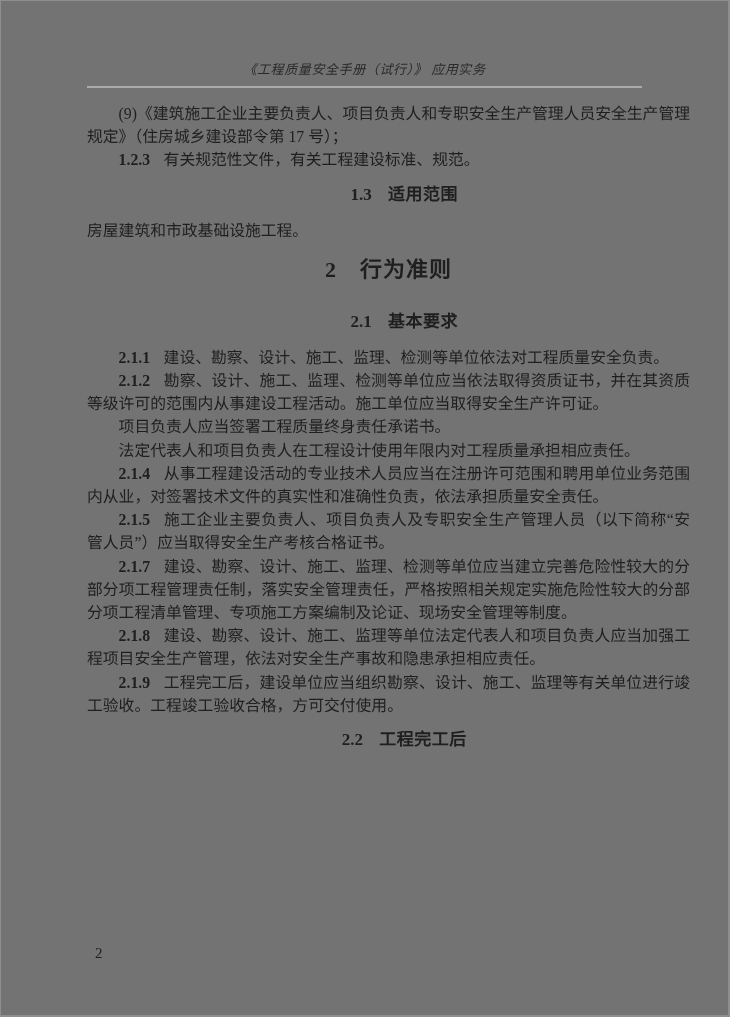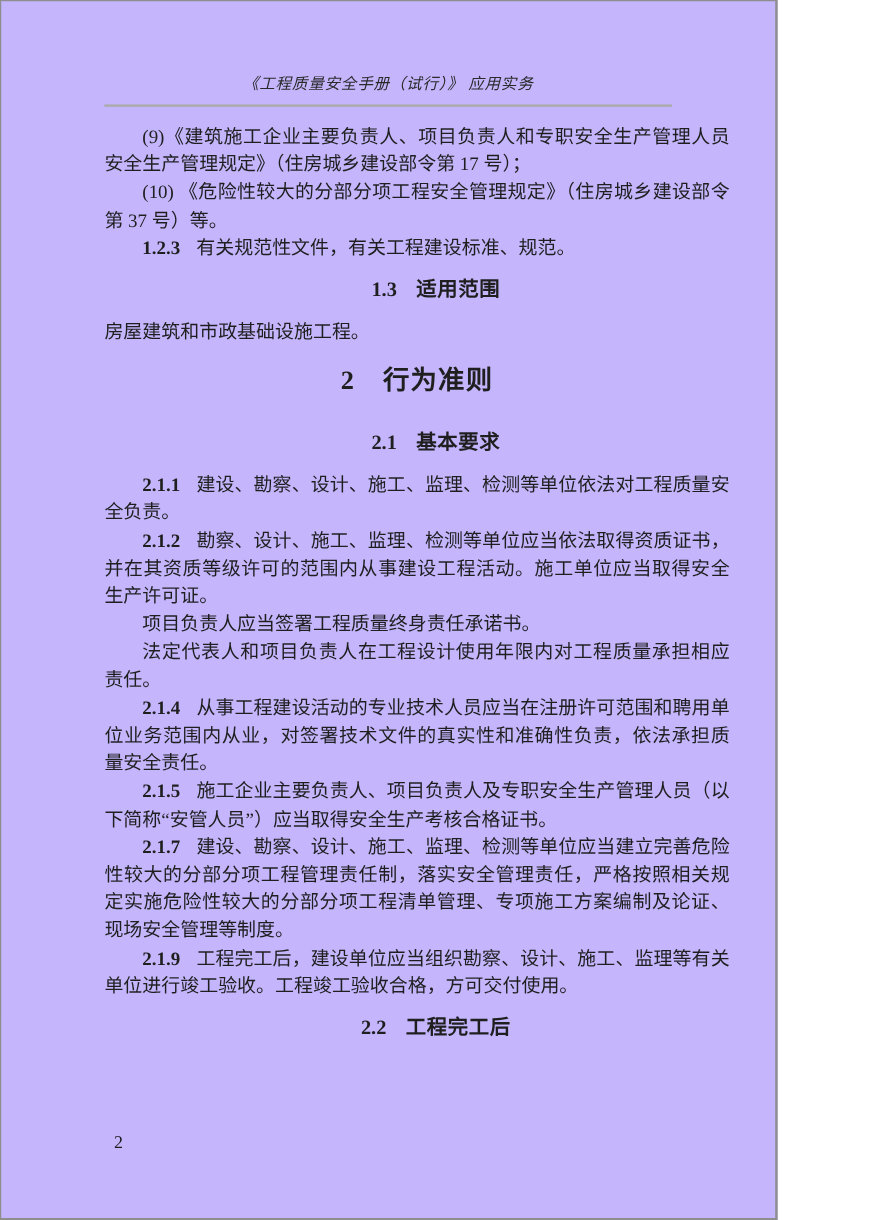--- a/index.html
+++ b/index.html
@@ -2,24 +2,24 @@
 <html lang="zh-CN"><head>
 <meta charset="utf-8">
 <style>
   html, body {
     margin: 0;
     padding: 0;
     background: #ffffff;
   }
   .page {
     position: relative;
-    width: 648px;
+    width: 730px;
     height: 1017px;
     box-sizing: border-box;
-    background: #c4b5fd;
+    background: #737373;
     border: 1px solid #8e8e8e;
     border-right-width: 2px;
     border-bottom-width: 2px;
     overflow: hidden;
     font-family: "Liberation Serif", "DejaVu Serif", serif;
     color: #1f1f1f;
   }
   .page-header {
     margin: 58px 86px 0 86px;
     text-align: center;
@@ -98,21 +98,20 @@
 <div class="page">
 
   <div class="page-header">
     <span class="running-title">《工程质量安全手册（试行）》 应用实务</span>
   </div>
 
   <div class="content">
 
     <p class="para">(9)《建筑施工企业主要负责人、项目负责人和专职安全生产管理人员安全生产管理规定》（住房城乡建设部令第 17 号）；</p>
 
-    <p class="para">(10) 《危险性较大的分部分项工程安全管理规定》（住房城乡建设部令第 37 号）等。</p>
 
     <p class="para">
       <span class="clause-num">1.2.3</span><span class="clause-text">有关规范性文件，有关工程建设标准、规范。</span>
     </p>
 
     <h3 class="section-heading">
       <span class="h-num">1.3</span><span class="h-title">适用范围</span>
     </h3>
 
     <p class="para flush">房屋建筑和市政基础设施工程。</p>
@@ -144,20 +143,23 @@
 
     <p class="para">
       <span class="clause-num">2.1.5</span><span class="clause-text">施工企业主要负责人、项目负责人及专职安全生产管理人员（以下简称“安管人员”）应当取得安全生产考核合格证书。</span>
     </p>
 
 
     <p class="para">
       <span class="clause-num">2.1.7</span><span class="clause-text">建设、勘察、设计、施工、监理、检测等单位应当建立完善危险性较大的分部分项工程管理责任制，落实安全管理责任，严格按照相关规定实施危险性较大的分部分项工程清单管理、专项施工方案编制及论证、现场安全管理等制度。</span>
     </p>
 
+    <p class="para">
+      <span class="clause-num">2.1.8</span><span class="clause-text">建设、勘察、设计、施工、监理等单位法定代表人和项目负责人应当加强工程项目安全生产管理，依法对安全生产事故和隐患承担相应责任。</span>
+    </p>
 
     <p class="para">
       <span class="clause-num">2.1.9</span><span class="clause-text">工程完工后，建设单位应当组织勘察、设计、施工、监理等有关单位进行竣工验收。工程竣工验收合格，方可交付使用。</span>
     </p>
 
     <h3 class="section-heading">
       <span class="h-num">2.2</span><span class="h-title">工程完工后</span>
     </h3>
 
   </div>

